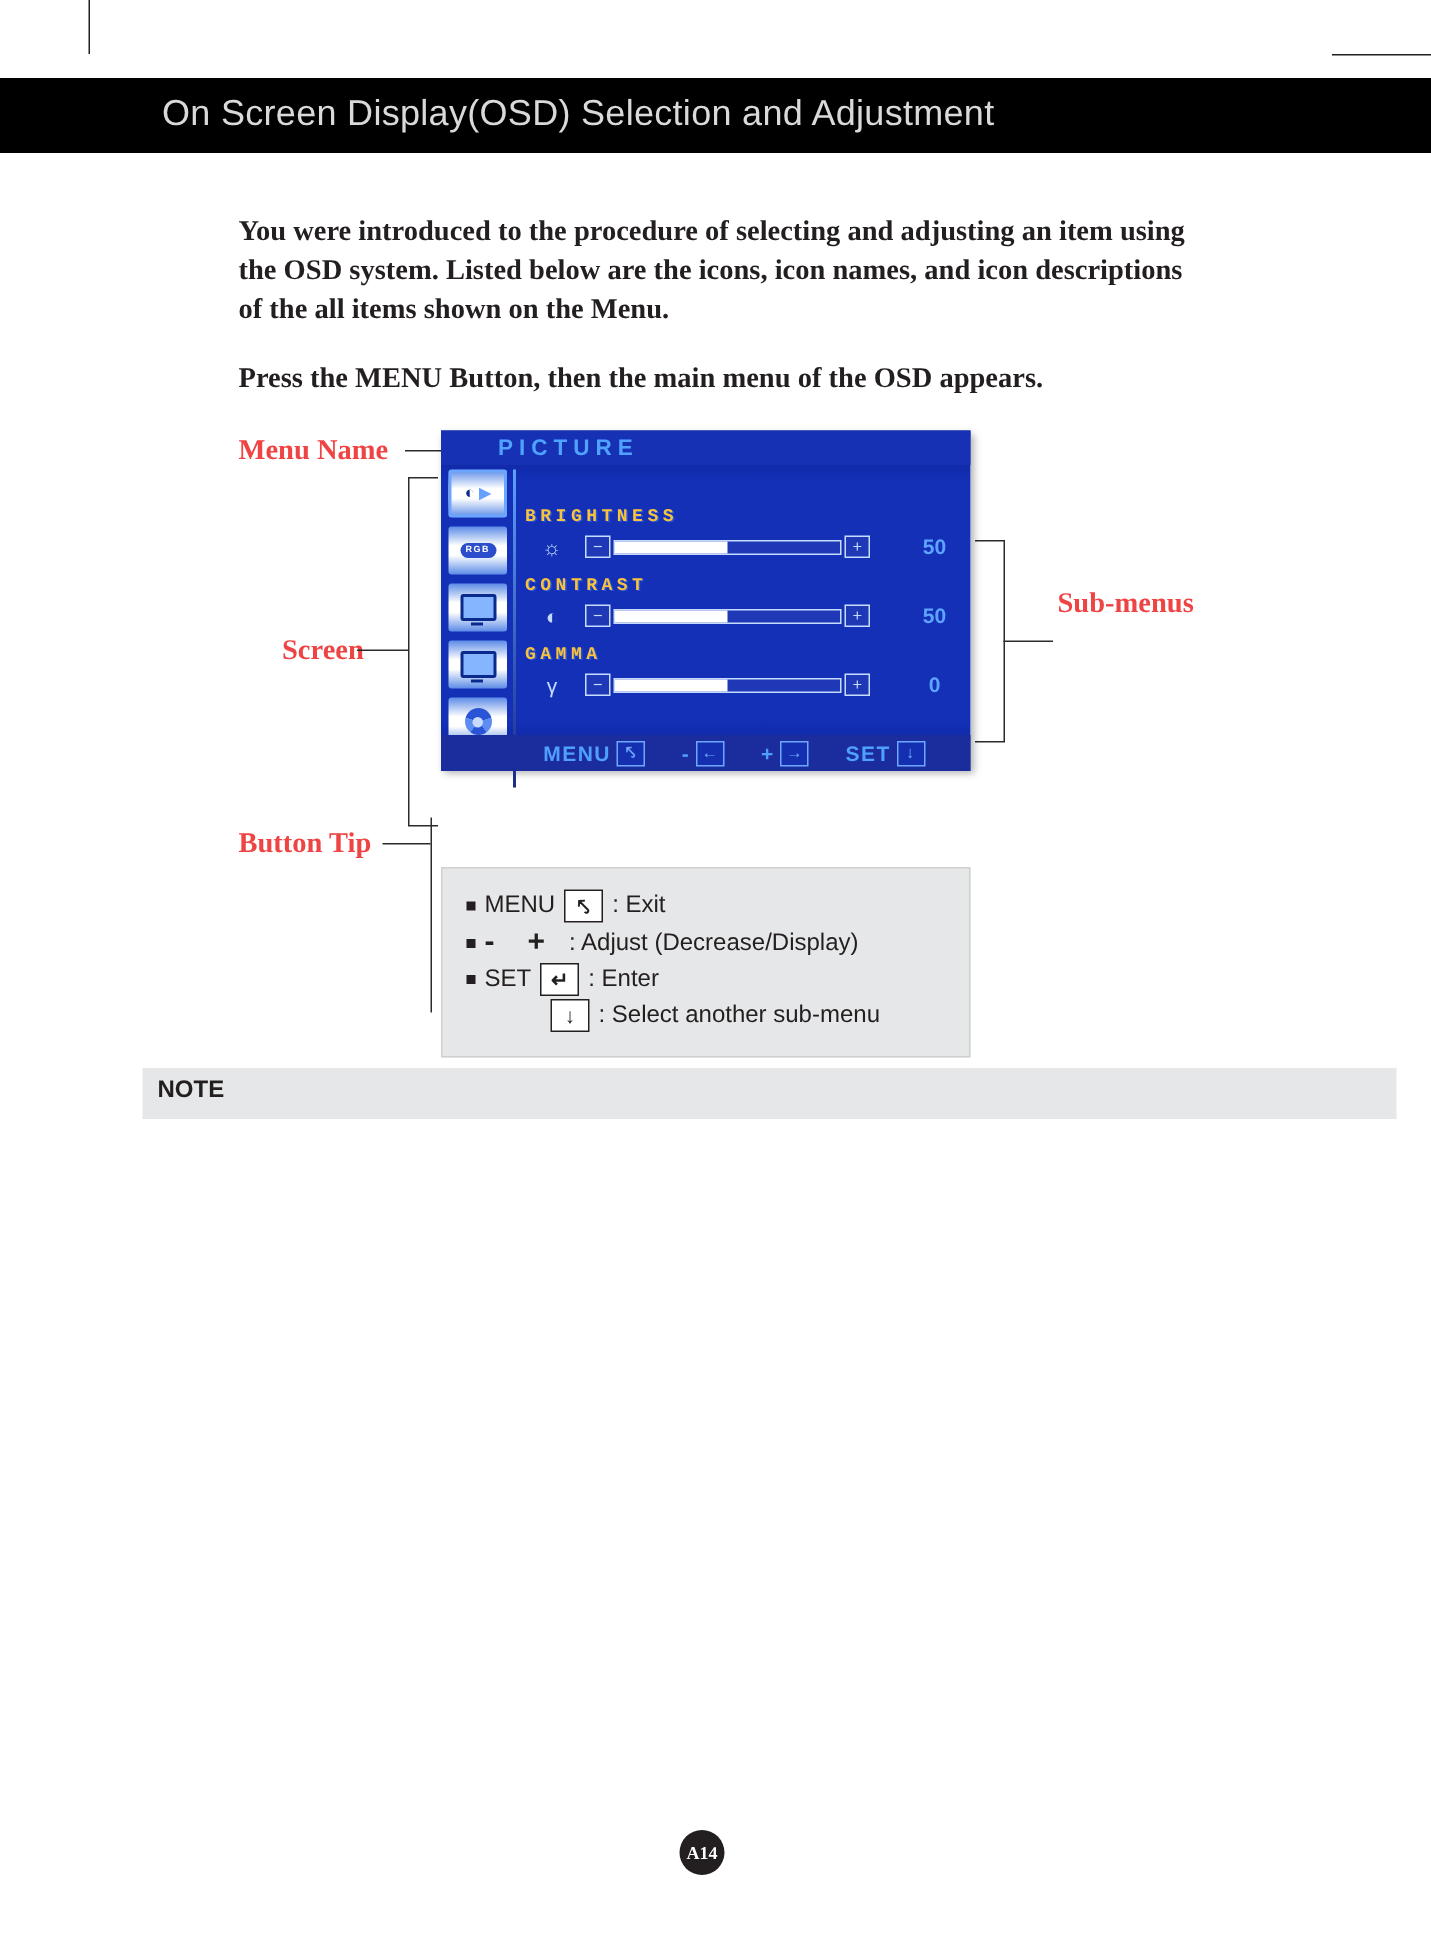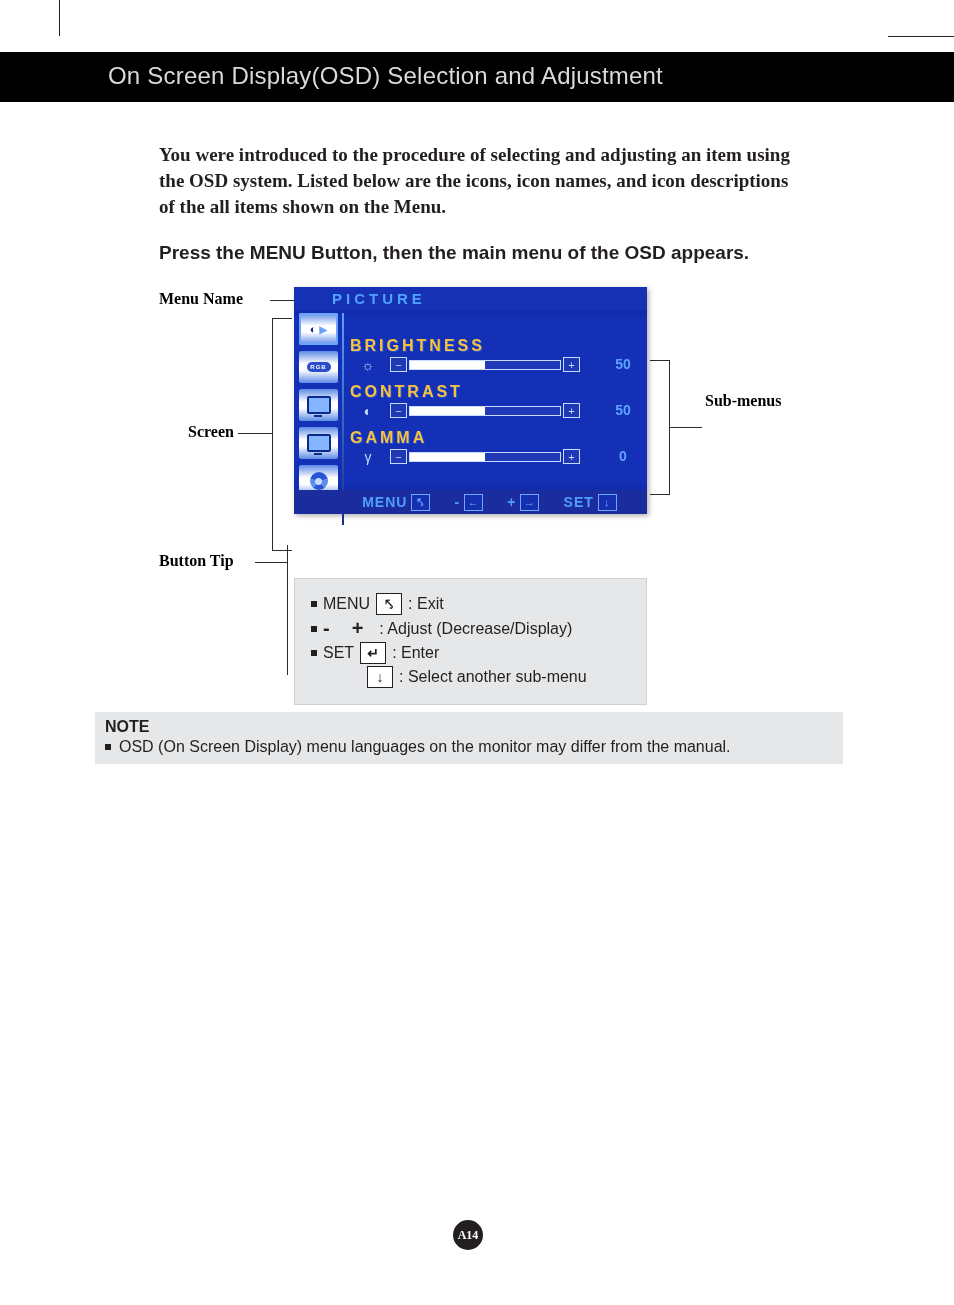--- a/index.html
+++ b/index.html
@@ -61,32 +61,32 @@
     font-weight: bold;
     font-size: 19px;
     line-height: 26px;
     color: #231f20;
   }
   .intro2 {
     position: absolute;
     left: 159px;
     top: 240px;
     width: 640px;
-    font-family: Liberation Sans, sans-serif;
+    font-family: Liberation Serif, serif;
     font-weight: bold;
     font-size: 19px;
     line-height: 26px;
   }
   
   .label {
     position: absolute;
     font-family: Georgia, 'Times New Roman', serif;
     font-weight: bold;
-    font-size: 16px;
-    color: #000000;
+    font-size: 19px;
+    color: #ef4444;
   }
   .label-menu-name { left: 159px; top: 290px; }
   .label-icons { left: 188px; top: 423px; }
   .label-submenus { left: 705px; top: 392px; text-align: center; }
   .label-button-tip { left: 159px; top: 552px; }
 
   
   .line {
     position: absolute;
     background: #2b2b2b;
@@ -195,22 +195,23 @@
   }
   .sub-row{
     margin-bottom: 6px;
     position:relative;
     height: 40px;
   }
   .sub-label{
     color:#f9c23c;
     font-weight:bold;
     letter-spacing: 3px;
-    font-size: 16px;
+    font-size: 12px;
     text-shadow: 1px 1px 0 #2a54d6;
+    font-family: Liberation Mono, monospace;
   }
   .sub-icon-cell{
     position:absolute;
     left:4px; top:20px;
     width:28px;
     text-align:center;
     color:#c5dcff;
     font-size:14px;
   }
   .slider{
@@ -306,21 +307,21 @@
     width:24px; height:20px;
     border:1.5px solid #231f20;
     font-size:14px;
     font-weight:bold;
     background:#fff;
   }
   
   .notebox{
     position:absolute;
     left:95px; top:712px;
-    width:748px;
+    width:836px;
     background:#e6e7e8;
     padding:6px 10px 8px 10px;
     box-sizing:border-box;
   }
   .note-title{
     font-weight:bold;
     font-size:16px;
     margin-bottom:2px;
   }
   .note-line{
@@ -485,20 +486,16 @@
       <span>: Enter</span>
     </div>
     <div class="tipline" style="padding-left:56px">
       <span class="keycap2">↓</span>
       <span>: Select another sub-menu</span>
     </div>
   </div>
 
   <div class="notebox">
     <div class="note-title">NOTE</div>
-    <div class="note-line">
-      <span class="bullet"></span>
-      <span>OSD (On Screen Display) menu languages on the monitor may differ from the manual.</span>
-    </div>
   </div>
 
   <div class="footer-dot">A14</div>
 </div>
 
 </body></html>

